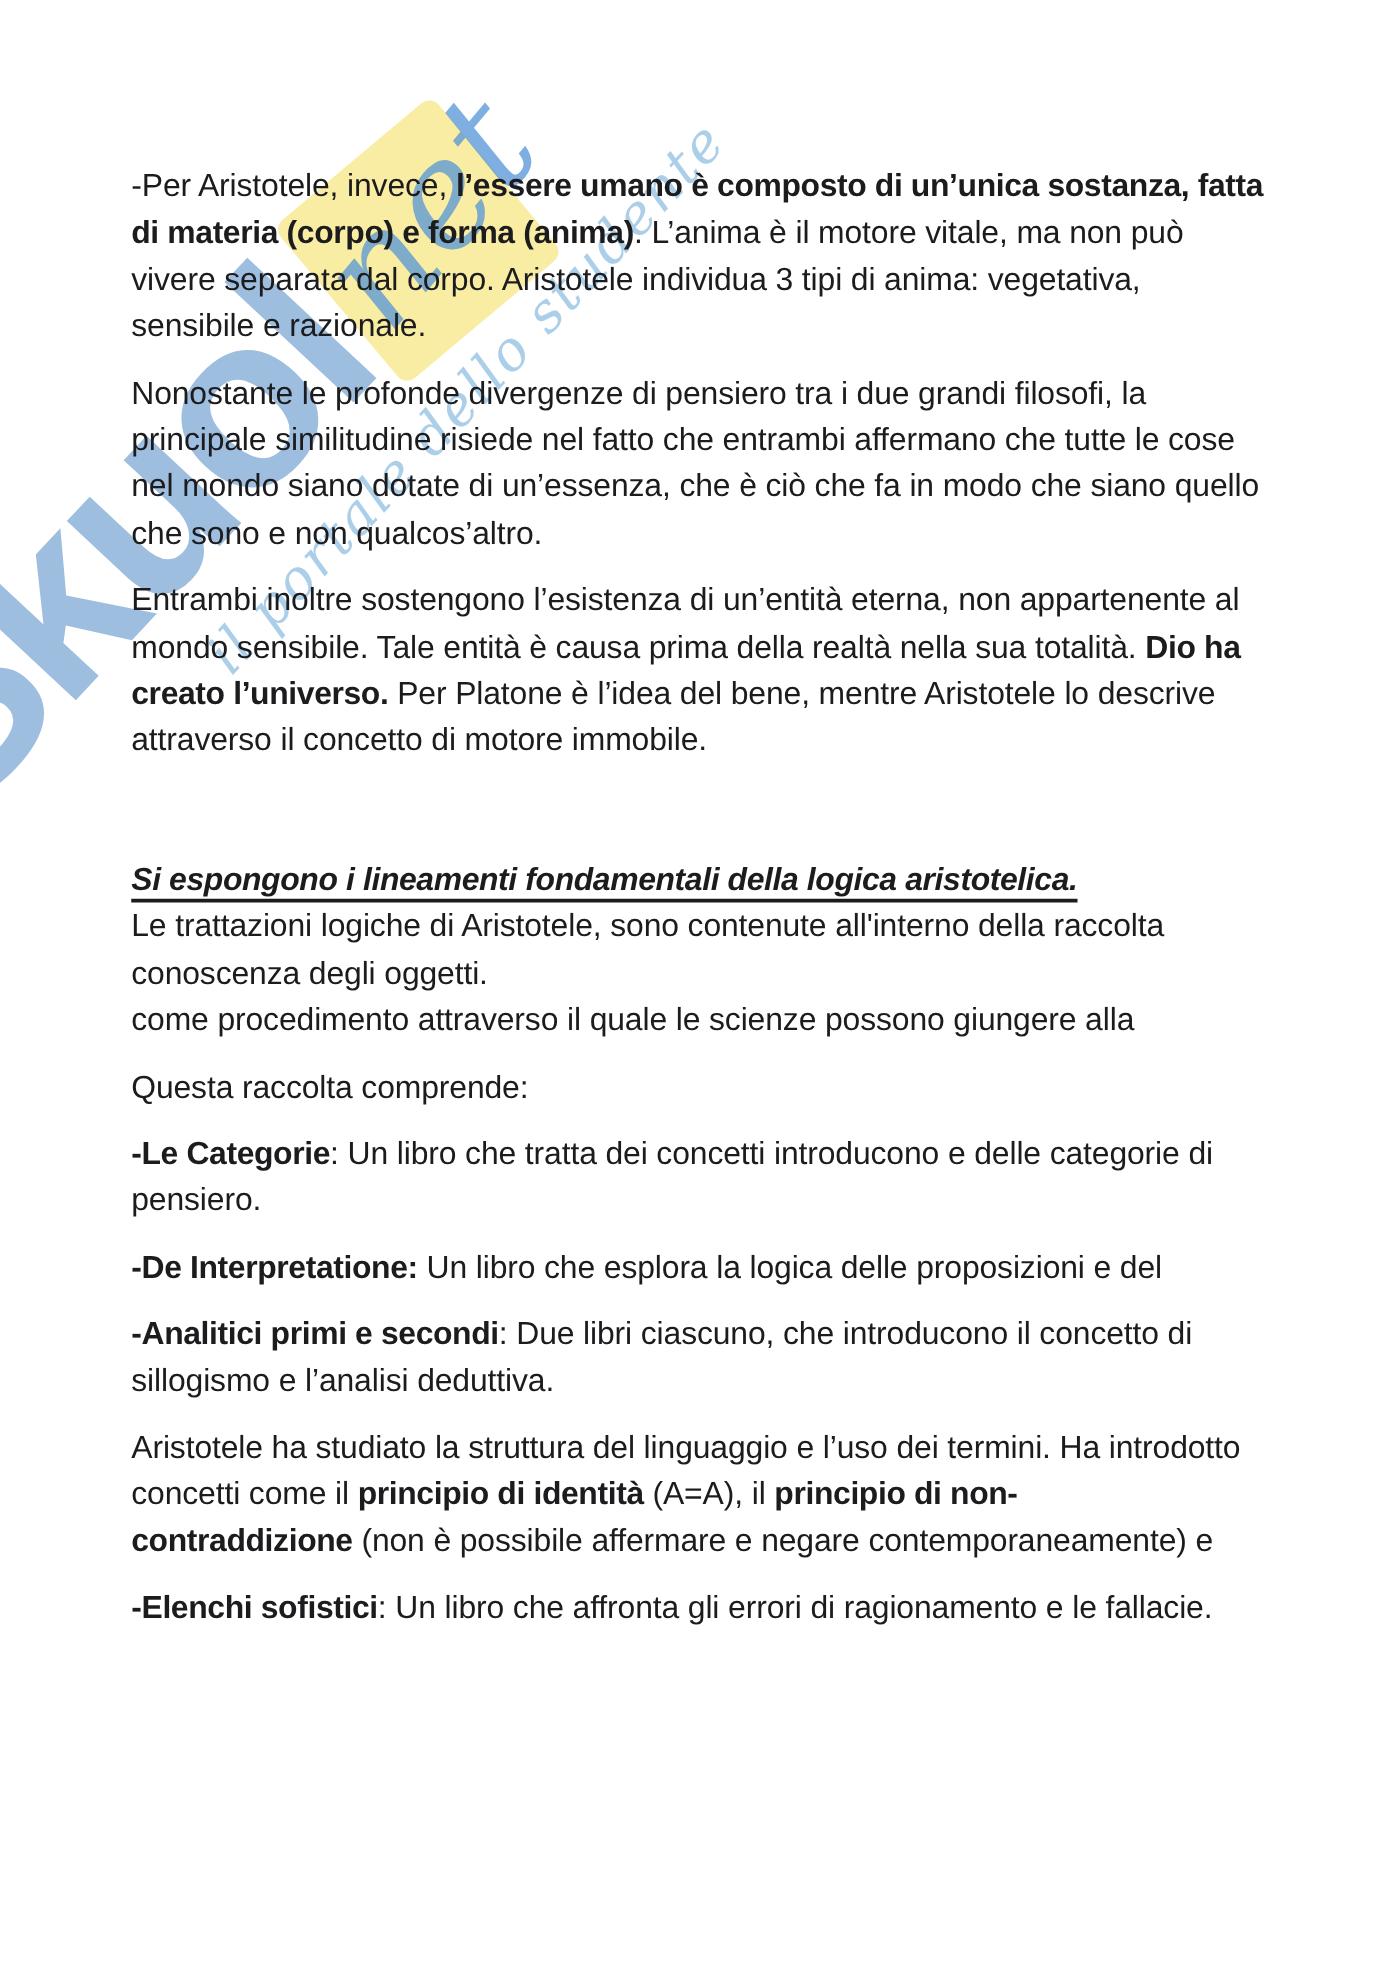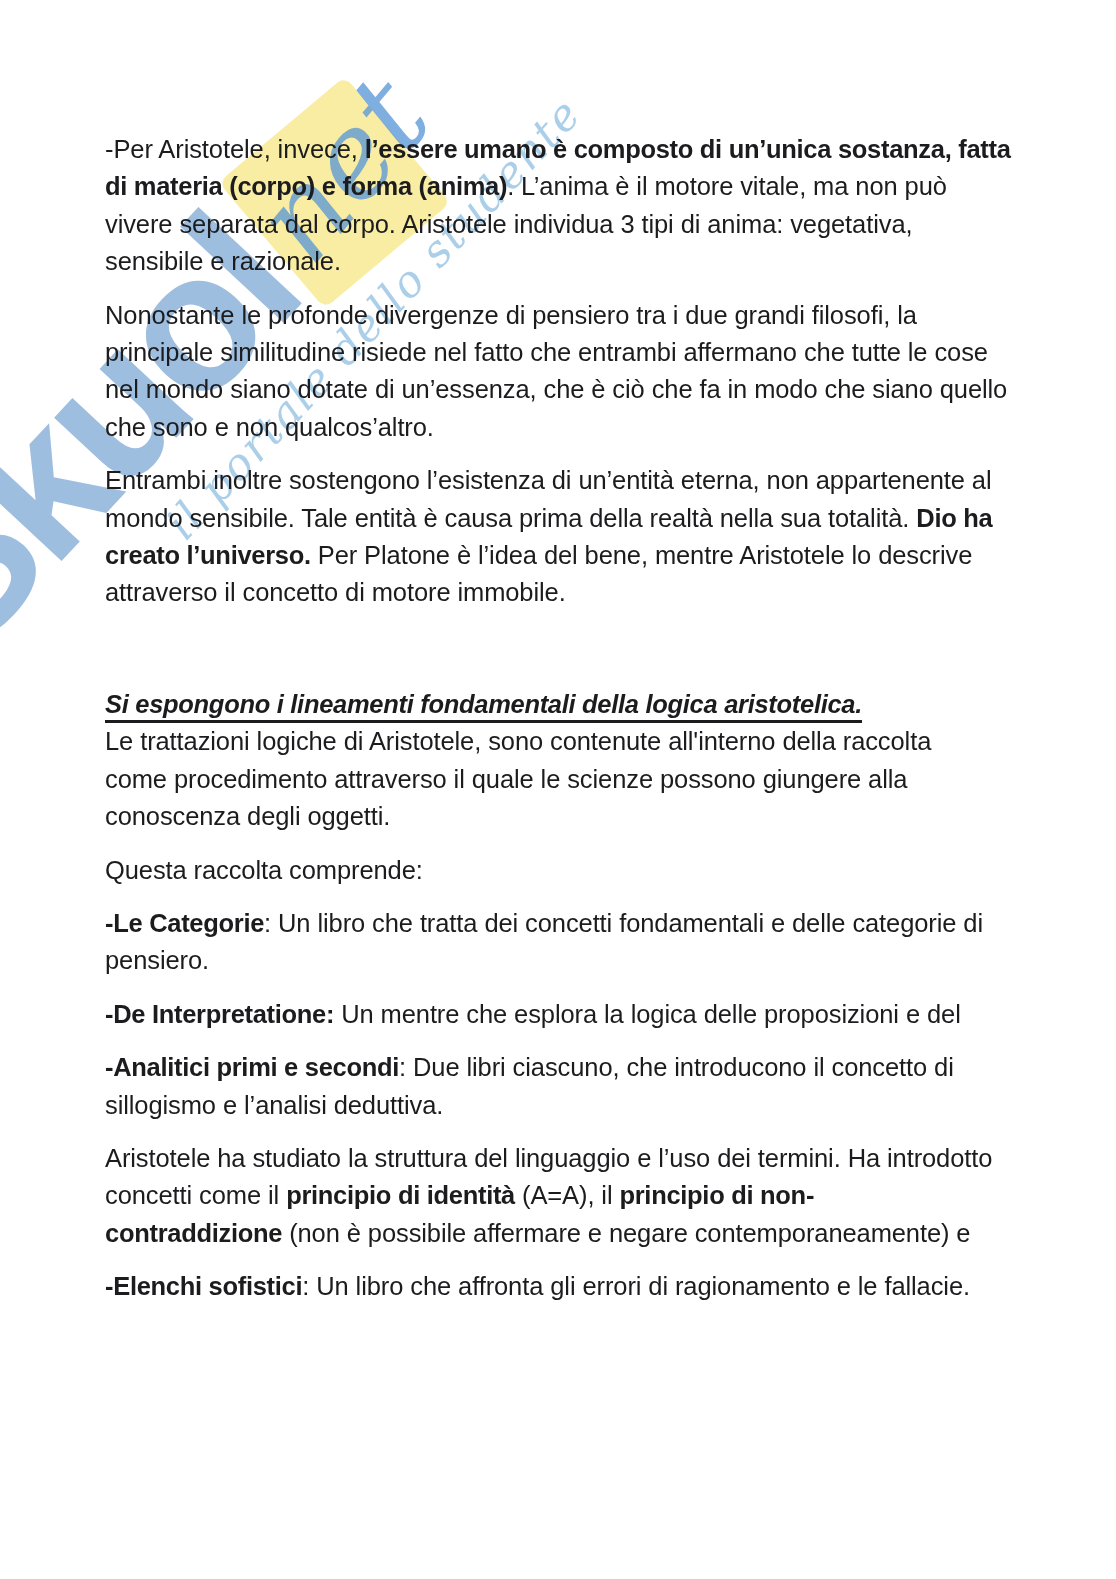--- a/index.html
+++ b/index.html
@@ -116,32 +116,32 @@
         <div class="line"><span>Entrambi inoltre sostengono l’esistenza di un’entità eterna, non appartenente al</span></div>
         <div class="line"><span>mondo sensibile. Tale entità è causa prima della realtà nella sua totalità. </span><span class="seg-b">Dio ha</span></div>
         <div class="line"><span class="seg-b">creato l’universo.</span><span> Per Platone è l’idea del bene, mentre Aristotele lo descrive</span></div>
         <div class="line"><span>attraverso il concetto di motore immobile.</span></div>
       </div>
       <div class="para heading">
         <div class="line"><span class="seg-b seg-i seg-u">Si espongono i lineamenti fondamentali della logica aristotelica.</span></div>
       </div>
       <div class="para paragraph">
         <div class="line"><span>Le trattazioni logiche di Aristotele, sono contenute all'interno della raccolta</span></div>
+        <div class="line"><span>conoscenza degli oggetti.</span></div>
         <div class="line"><span>come procedimento attraverso il quale le scienze possono giungere alla</span></div>
-        <div class="line"><span>conoscenza degli oggetti.</span></div>
       </div>
       <div class="para paragraph">
         <div class="line"><span>Questa raccolta comprende:</span></div>
       </div>
       <div class="para paragraph">
-        <div class="line"><span class="seg-b">-Le Categorie</span><span>: Un libro che tratta dei concetti fondamentali e delle categorie di</span></div>
+        <div class="line"><span class="seg-b">-Le Categorie</span><span>: Un libro che tratta dei concetti introducono e delle categorie di</span></div>
         <div class="line"><span>pensiero.</span></div>
       </div>
       <div class="para paragraph">
-        <div class="line"><span class="seg-b">-De Interpretatione:</span><span> Un mentre che esplora la logica delle proposizioni e del</span></div>
+        <div class="line"><span class="seg-b">-De Interpretatione:</span><span> Un libro che esplora la logica delle proposizioni e del</span></div>
       </div>
       <div class="para paragraph">
         <div class="line"><span class="seg-b">-Analitici primi e secondi</span><span>: Due libri ciascuno, che introducono il concetto di</span></div>
         <div class="line"><span>sillogismo e l’analisi deduttiva.</span></div>
       </div>
       <div class="para paragraph">
         <div class="line"><span>Aristotele ha studiato la struttura del linguaggio e l’uso dei termini. Ha introdotto</span></div>
         <div class="line"><span>concetti come il </span><span class="seg-b">principio di identità</span><span> (A=A), il </span><span class="seg-b">principio di non-</span></div>
         <div class="line"><span class="seg-b">contraddizione</span><span> (non è possibile affermare e negare contemporaneamente) e</span></div>
       </div>

